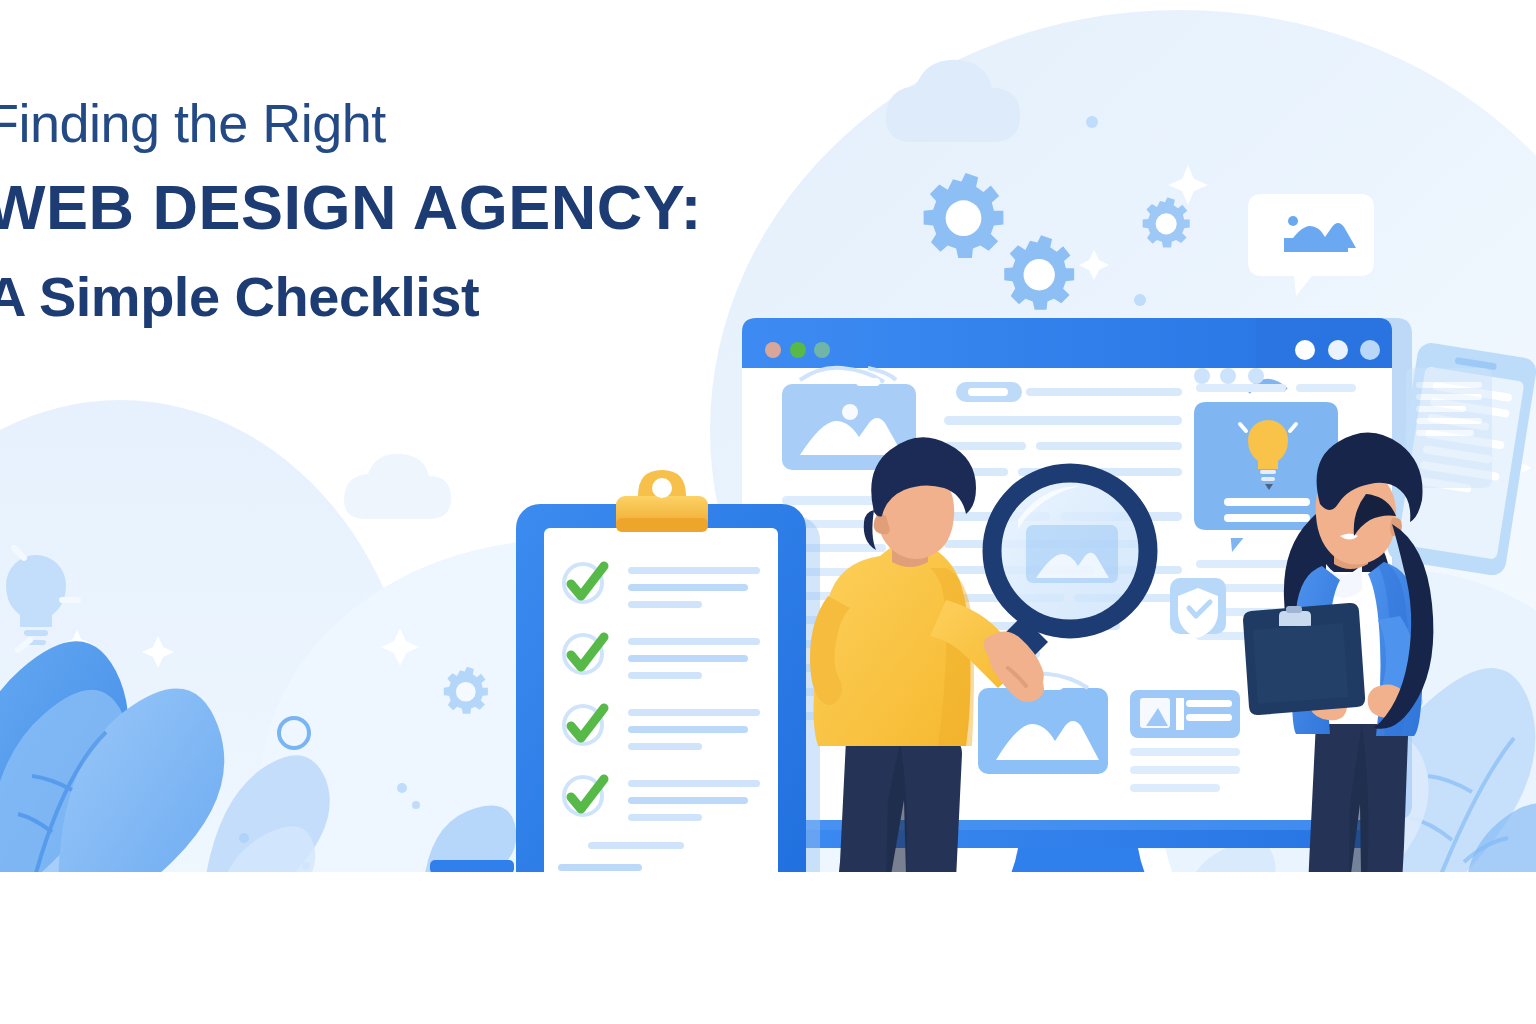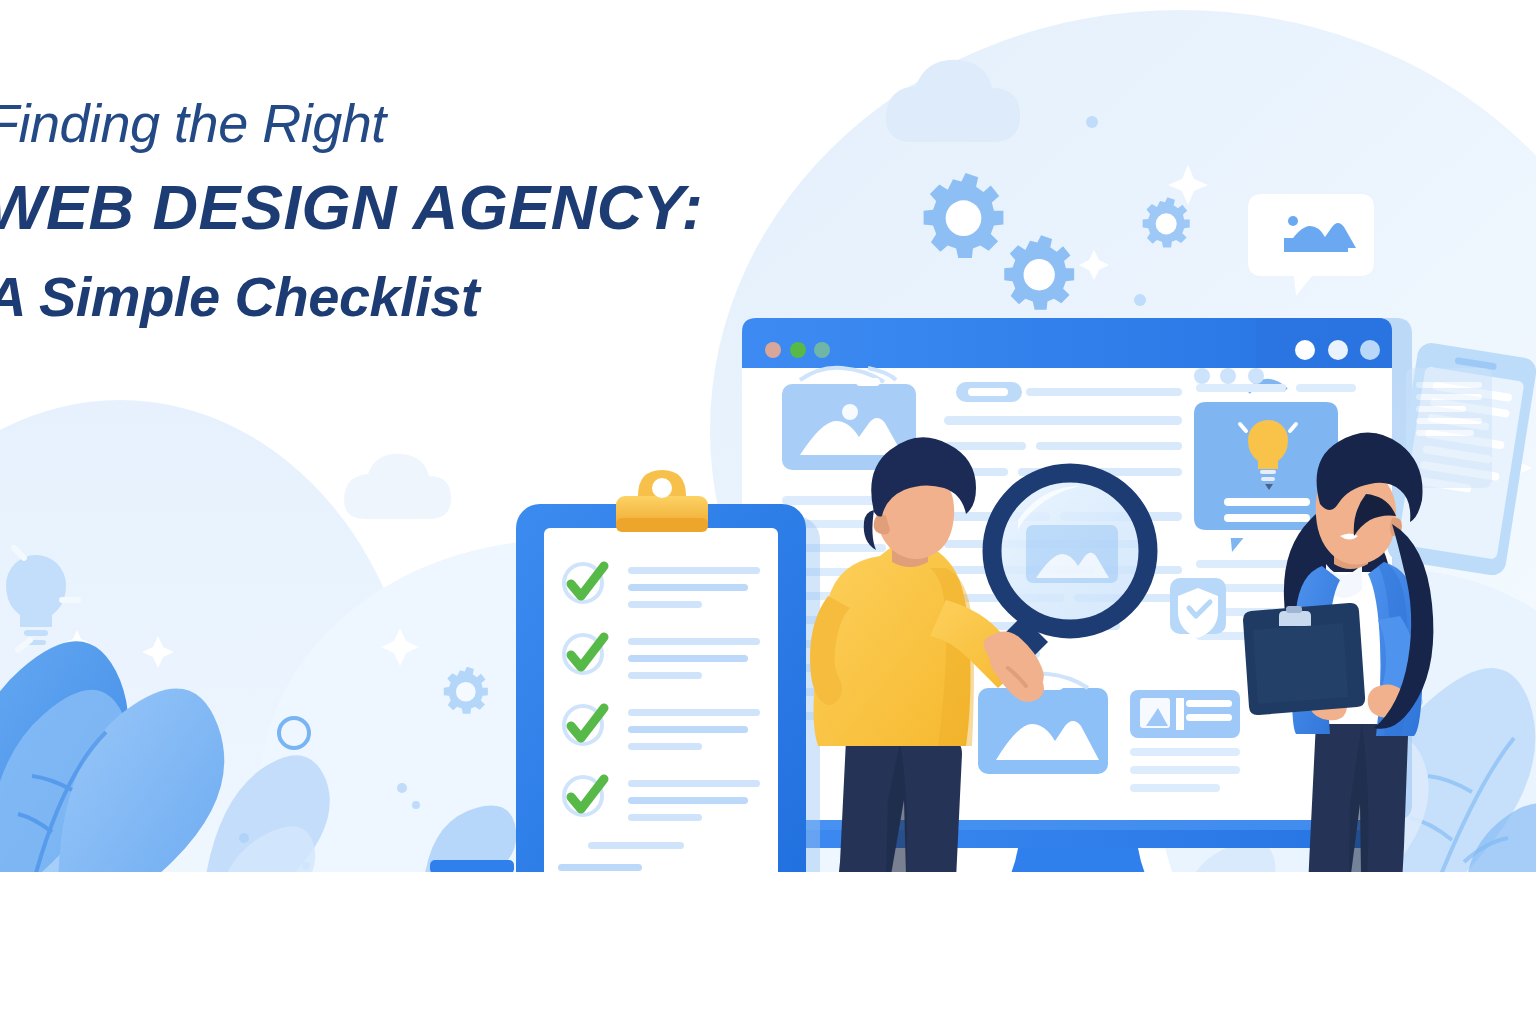--- a/index.html
+++ b/index.html
@@ -1,21 +1,21 @@
 <!DOCTYPE html>
 <html><head>
 <meta charset="utf-8">
 <style>
   html,body{margin:0;padding:0;}
   body{
     width:1536px;height:1024px;overflow:hidden;
     font-family:"Liberation Sans", sans-serif;
     background:#ffffff;
   }
-  #stage{position:relative;width:1536px;height:872px;overflow:hidden;background:#ffffff;font-style:italic;}
+  #stage{position:relative;width:1536px;height:872px;overflow:hidden;background:#ffffff;}
   #stage svg.layer{position:absolute;left:0;top:0;width:1536px;height:1024px;}
 
   
   .headline{
     position:absolute; left:-14px; top:96px; width:860px;
     z-index:40; pointer-events:none;
   }
   .hl-line1{
     font-size:54px; font-weight:400; letter-spacing:-0.5px;
     color:#244a86; line-height:1.0; margin:0 0 26px 0;

